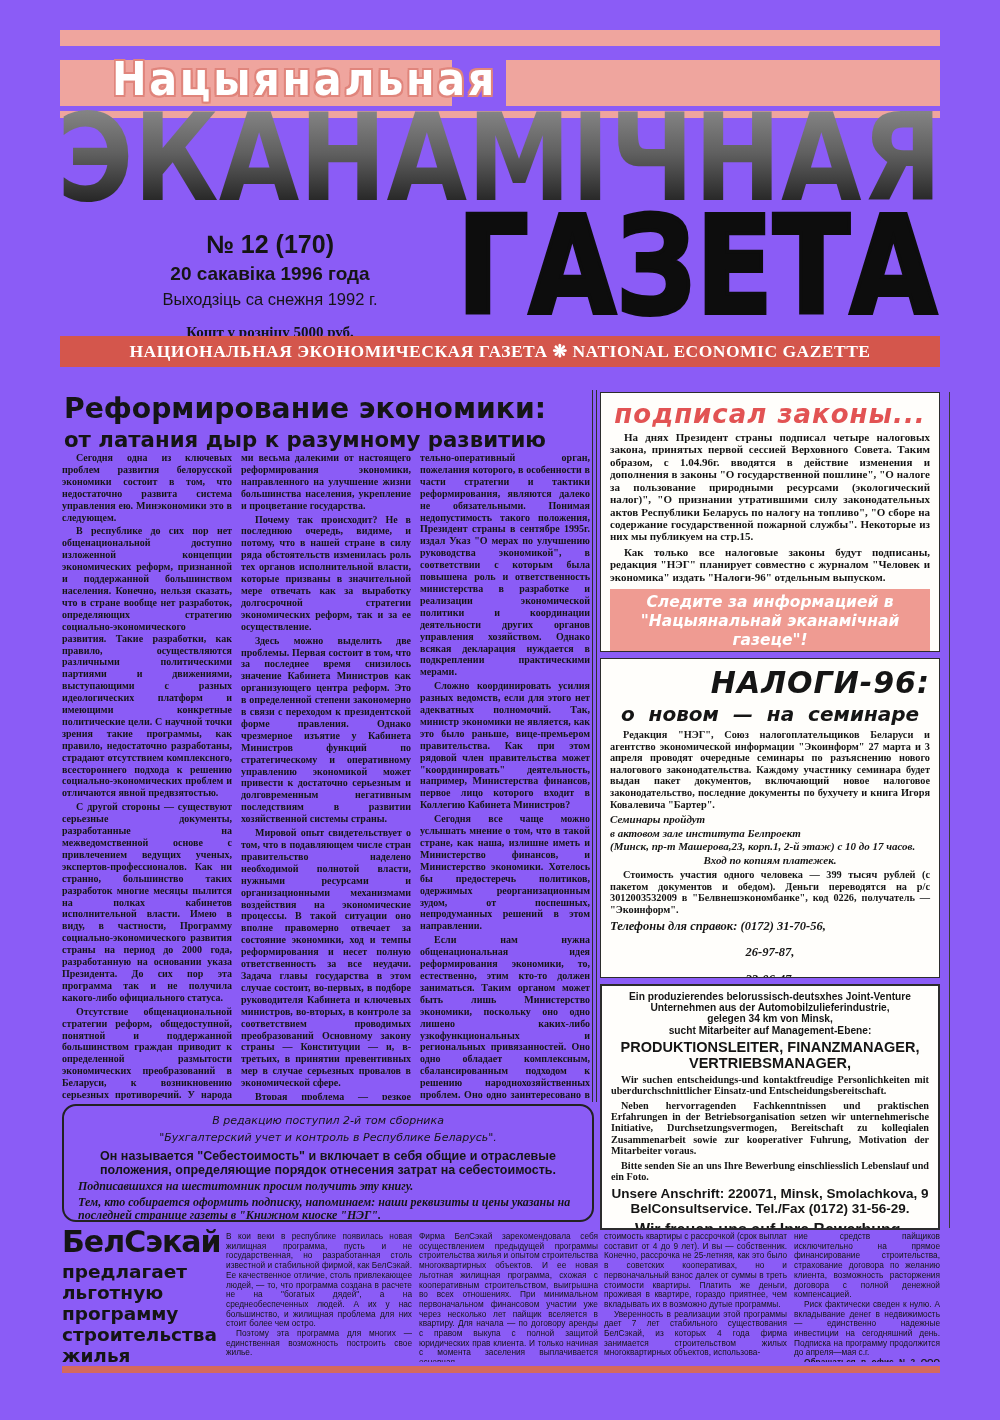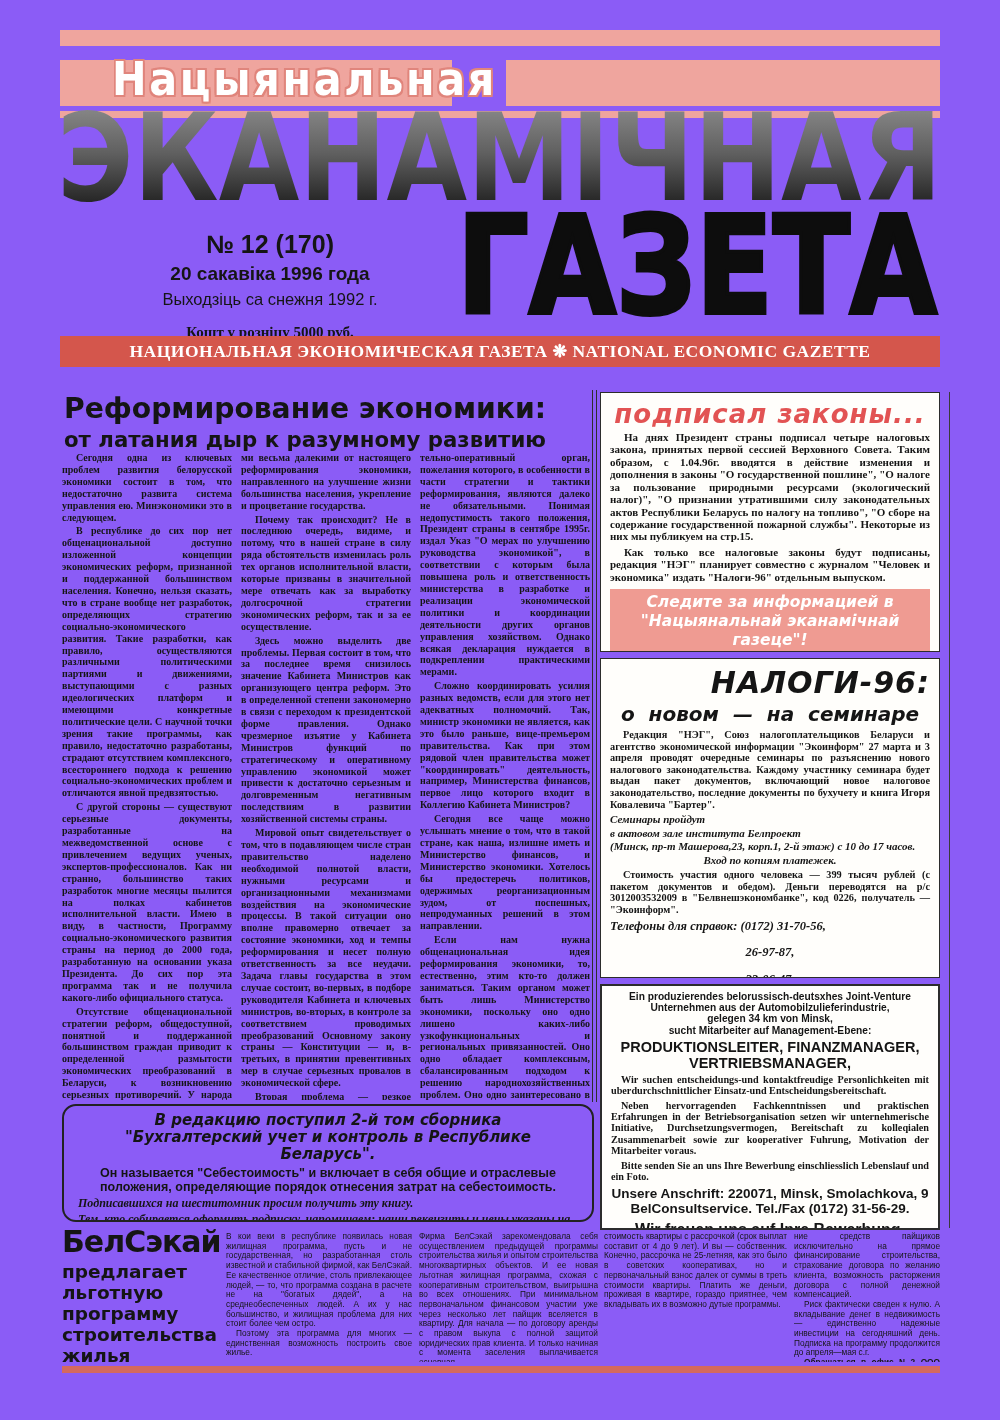--- a/index.html
+++ b/index.html
@@ -53,21 +53,21 @@
   .sem{font-weight:bold;font-style:italic;font-size:11px;line-height:12.5px;margin:1px 0 0 0;}
   .sem.c{text-align:center;}
   .phone1{font-weight:bold;font-style:italic;font-size:12.5px;line-height:14px;margin-top:3px;}
   .phone2{font-weight:bold;font-style:italic;font-size:12.5px;line-height:14px;text-align:center;}
   .jv-h{font-family:"Liberation Sans",sans-serif;font-weight:bold;font-size:10.2px;line-height:11.2px;text-align:center;margin:0;}
   .jv-t{font-family:"Liberation Sans",sans-serif;font-weight:bold;font-size:14.5px;line-height:16px;text-align:center;margin:3px 0 0 0;}
   .jv-p{font-weight:bold;font-size:10.2px;line-height:11.4px;text-align:justify;margin:3px 0 0 0;text-indent:10px;}
   .jv-a{font-family:"Liberation Sans",sans-serif;font-weight:bold;font-size:13.5px;line-height:15px;text-align:center;margin:4px 0 0 0;}
   .jv-c{font-family:"Liberation Sans",sans-serif;font-weight:bold;font-size:16px;text-align:center;margin:5px 0 0 0;}
   .bookbox{border:2px solid #222;border-radius:14px;padding:6px 14px;box-sizing:border-box;overflow:hidden;}
-  .book-t{font-family:"DejaVu Sans",sans-serif;font-style:italic;font-weight:700;font-size:15px;line-height:17px;text-align:center;margin:0;}
+  .book-t{font-family:"DejaVu Sans",sans-serif;font-style:italic;font-weight:400;font-size:11px;line-height:17px;text-align:center;margin:0;}
   .book-b{font-family:"Liberation Sans",sans-serif;font-weight:bold;font-size:12.5px;line-height:14px;text-align:center;margin:3px 0 0 0;}
   .book-i{font-weight:bold;font-style:italic;font-size:12px;line-height:13.2px;margin:3px 0 0 0;}
   .bel-h1{font-family:"DejaVu Sans",sans-serif;font-weight:900;font-size:30px;letter-spacing:-1px;margin:0;}
   .bel-hrest{font-family:"DejaVu Sans",sans-serif;font-weight:800;font-size:18.5px;line-height:21px;white-space:pre-line;margin-top:2px;}
   .botcol{height:130px;overflow:hidden;font-family:"Liberation Sans",sans-serif;font-size:8.3px;line-height:9.7px;text-align:justify;}
   .botcol p{margin:0;text-indent:10px;}
   .botcol p.noind{text-indent:0;}
   .botcol p.bold{font-weight:bold;}
   .redrule{background:var(--rule);}
 </style>
@@ -177,20 +177,21 @@
 льготную
 программу
 строительства
 жилья</div>
   </div>
   <div class="abs botcol" style="left:419px;top:1232px;width:179px;">
     <p class="noind">Фирма БелСэкай зарекомендовала себя осуществлением предыдущей программы строительства жилья и опытом строительства многоквартирных объектов. И ее новая льготная жилищная программа, схожая с кооперативным строительством, выигрышна во всех отношениях. При минимальном первоначальном финансовом участии уже через несколько лет пайщик вселяется в квартиру. Для начала — по договору аренды с правом выкупа с полной защитой юридических прав клиента. И только начиная с момента заселения выплачивается основная</p>
   </div>
   <div class="abs botcol" style="left:604px;top:1232px;width:183px;">
     <p class="noind">стоимость квартиры с рассрочкой (срок выплат составит от 4 до 9 лет). И вы — собственник. Конечно, рассрочка не 25-летняя, как это было в советских кооперативах, но и первоначальный взнос далек от суммы в треть стоимости квартиры. Платить же деньги, проживая в квартире, гораздо приятнее, чем вкладывать их в возможно дутые программы.</p>
+    <p>Уверенность в реализации этой программы дает 7 лет стабильного существования БелСэкай, из которых 4 года фирма занимается строительством жилых многоквартирных объектов, использова-</p>
   </div>
   <div class="abs botcol" style="left:794px;top:1232px;width:146px;">
     <p class="noind">ние средств пайщиков исключительно на прямое финансирование строительства, страхование договора по желанию клиента, возможность расторжения договора с полной денежной компенсацией.</p>
     <p>Риск фактически сведен к нулю. А вкладывание денег в недвижимость — единственно надежные инвестиции на сегодняшний день. Подписка на программу продолжится до апреля—мая с.г.</p>
     <p class="bold">Обращаться в офис N 2 ООО "БелСэкай" по ул.Берестянской, 13, 1-й этаж, в рабочие дни с 9.30 до 17.30, по субботам — до 15.00.</p>
   </div>
 
   <div class="abs redrule" style="left:62px;top:1366px;width:878px;height:7px;"></div>
 
 </div>

